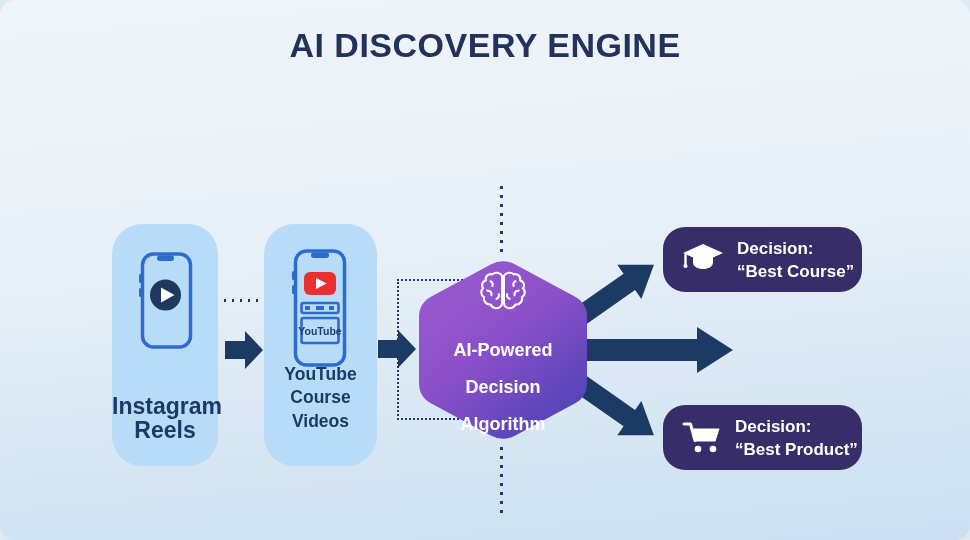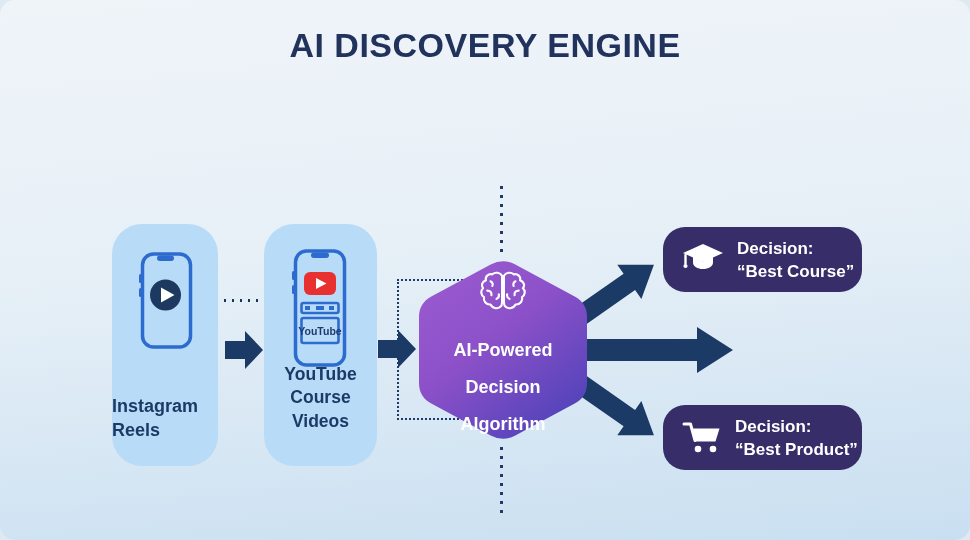--- a/index.html
+++ b/index.html
@@ -17,22 +17,22 @@
   
   .vdots{width:3px;background:repeating-linear-gradient(180deg,#1F3A66 0 3px,transparent 3px 9px);z-index:1;}
   .hdots{height:3px;background-image:radial-gradient(circle,#17345F 1.3px,transparent 1.5px);background-size:8px 3px;background-repeat:repeat-x;z-index:1;}
   .dotted-rect{border:2px dotted #1F3A66;z-index:1;}
   
   .card{
     width:106px;height:242px;border-radius:30px;background:#B8DCF8;z-index:2;
     display:flex;flex-direction:column;align-items:center;
   }
   .card-label{
-    position:absolute;left:0;right:0;
-    color:#1B3A66;font-weight:700;font-size:18px;line-height:24px;
+    position:absolute;left:0;right:0;text-align:center;
+    color:#1B3A66;font-weight:700;font-size:23px;line-height:24px;
   }
   .card2-label{position:absolute;left:0;right:0;text-align:center;color:#1B3A66;font-weight:700;font-size:17.5px;line-height:23px;}
   
   .hex-content{
     left:424px;top:270px;width:158px;z-index:4;
     display:flex;flex-direction:column;align-items:center;text-align:center;
     color:#FFFFFF;font-weight:700;font-size:18px;line-height:21px;gap:16px;
   }
   .hex-content .brain{margin-bottom:11px;}
   

